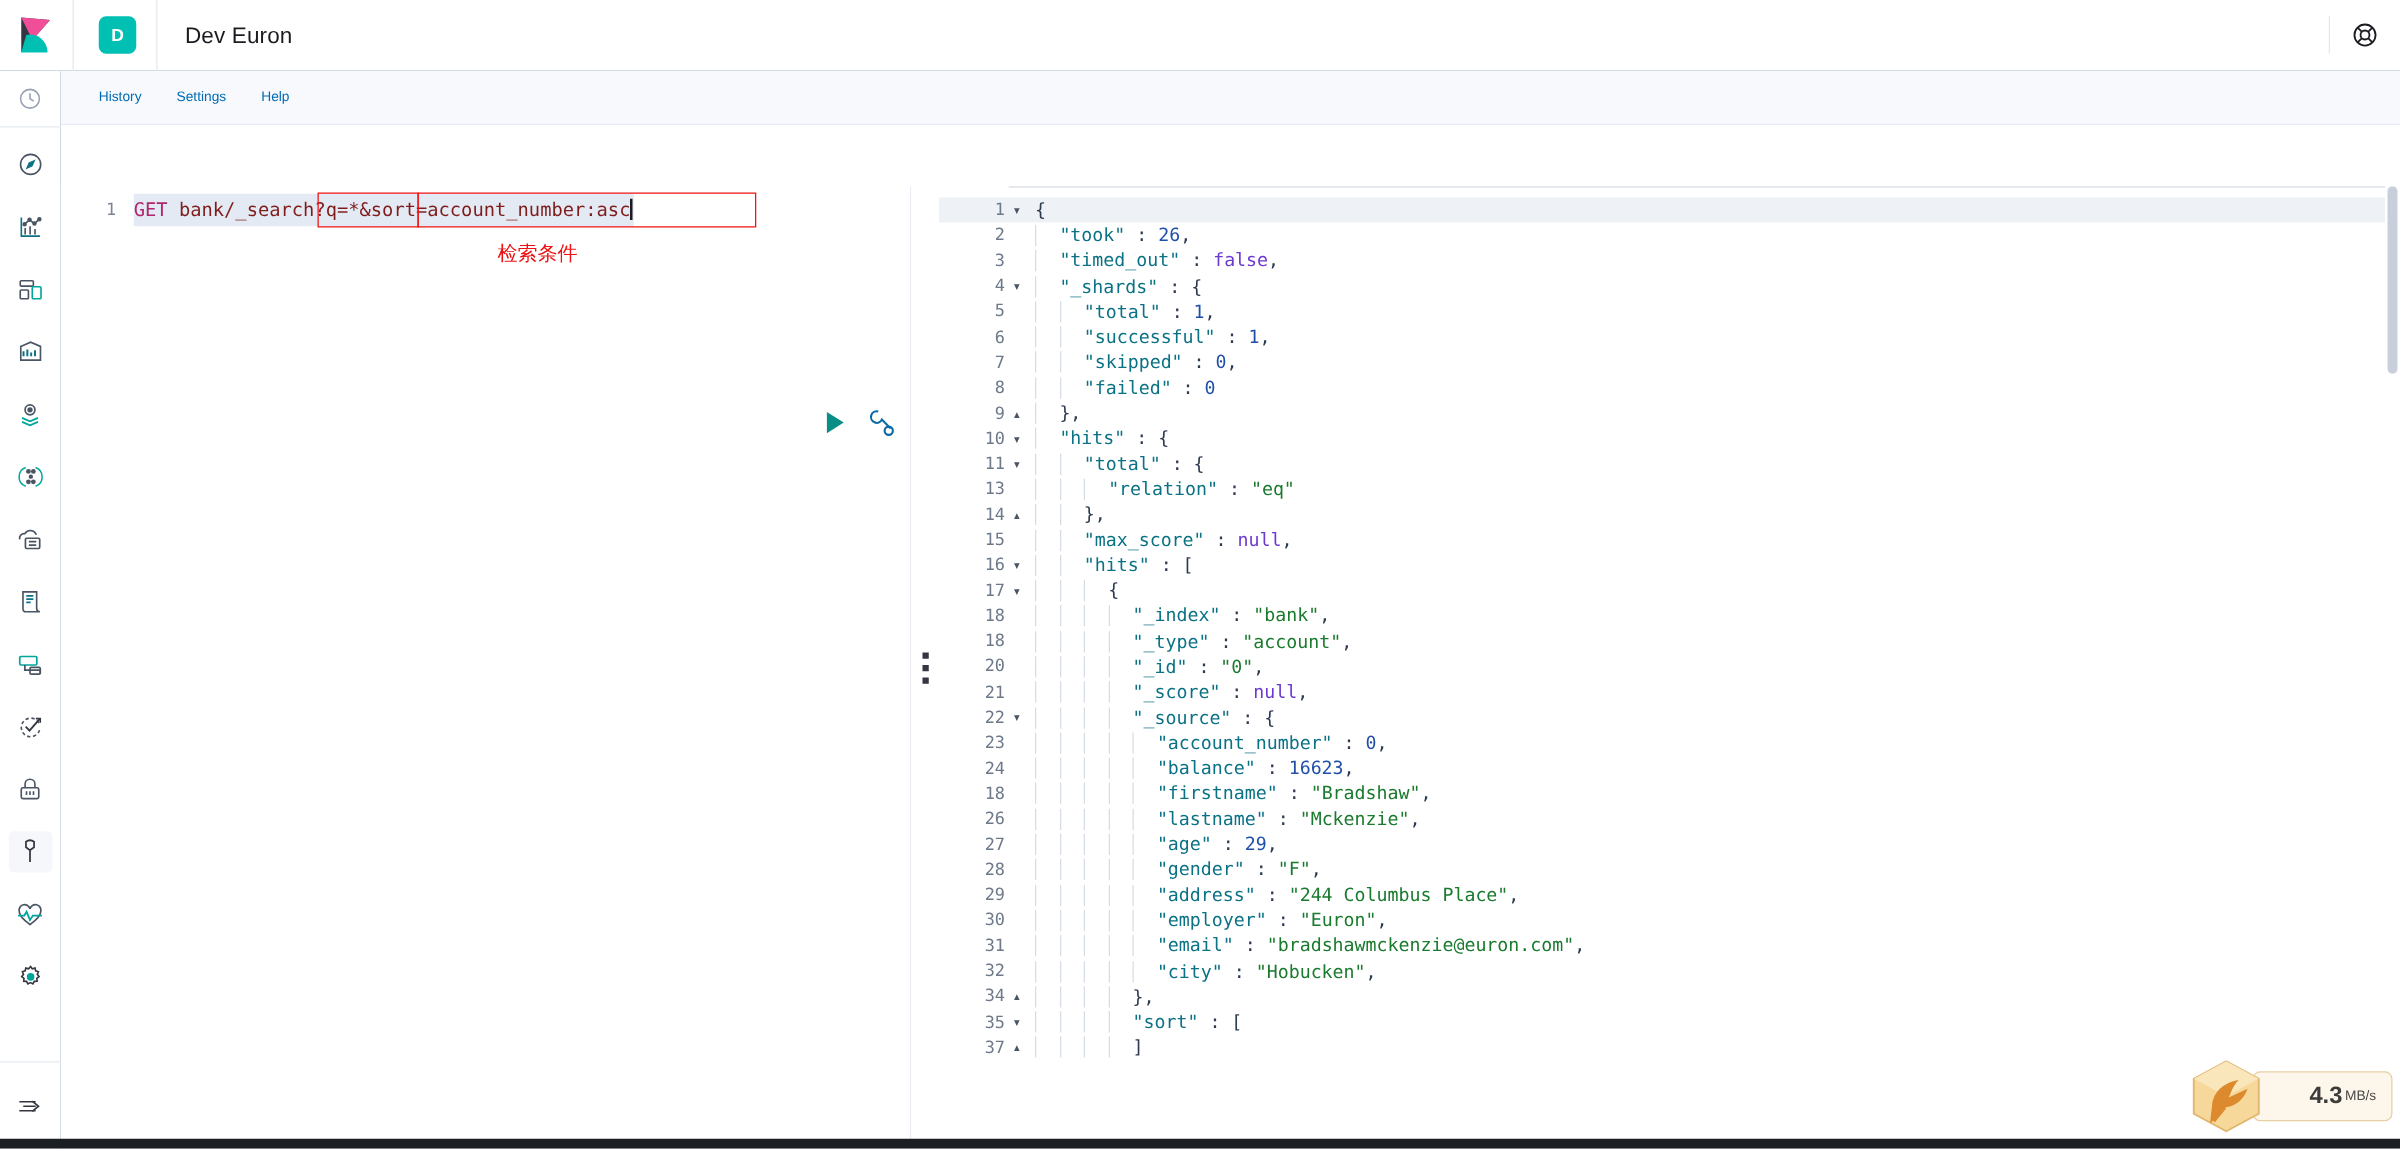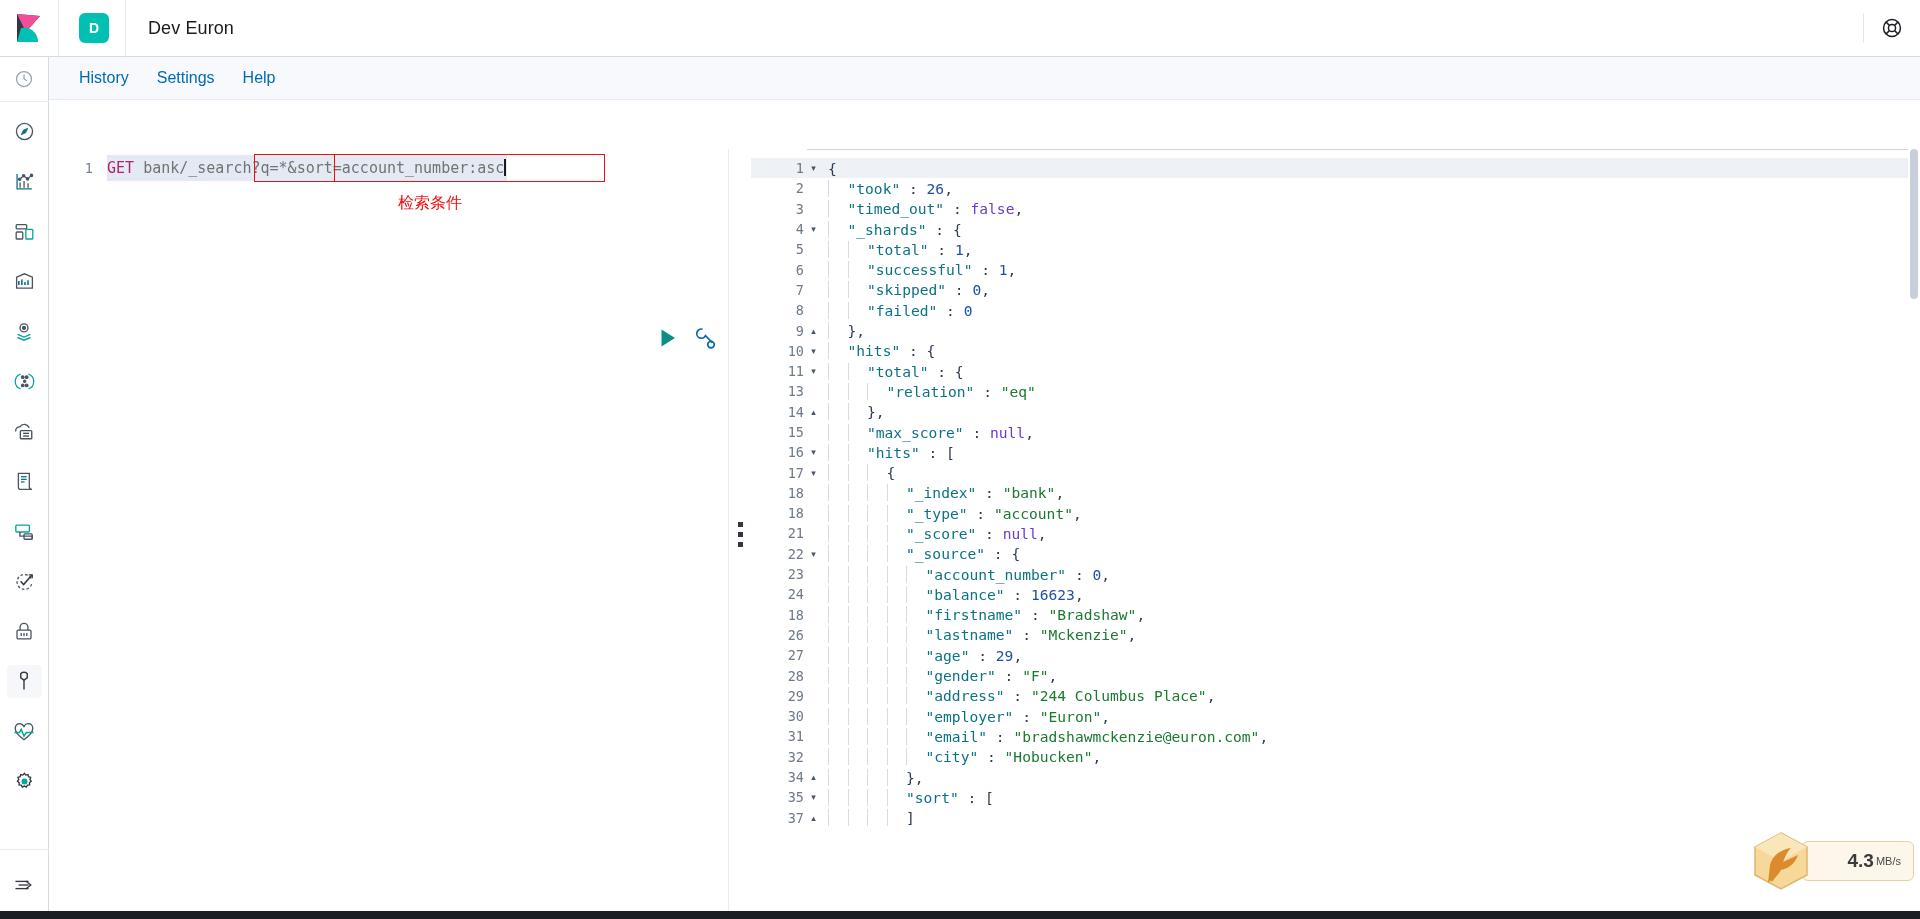--- a/index.html
+++ b/index.html
@@ -60,21 +60,21 @@
   
   .main {
     position: absolute; top: 57px; left: 49px; width: 1871px; height: 862px;
     background: #fff;
   }
   .menu-bar {
     height: 43px; background: #f7f9fc; display: flex; align-items: center;
     padding-left: 18px; gap: 0px; border-bottom: 1px solid #e8edf3;
   }
   .menu-link {
-    font-size: 16px; color: #006bb4; padding: 0 14px; cursor: pointer;
+    font-size: 11px; color: #006bb4; padding: 0 14px; cursor: pointer;
   }
   .menu-link:first-child { padding-left: 12px; }
 
   .tabs-bar {
     height: 49px; background: #f7f9fc; display: flex; align-items: flex-end;
     padding-left: 28px; border-bottom: 1px solid #dfe5ee; position: relative;
   }
   .tab {
     font-size: 15px; color: #006bb4; padding: 0 11px 13px 11px; margin-right: 24px;
     cursor: pointer; position: relative;
@@ -104,21 +104,21 @@
 
   
   .ed-line {
     position: absolute; top: 8px; left: 0; right: 0; height: 22px;
     display: flex; align-items: center;
   }
   .ed-line .lineno { width: 58px; text-align: right; padding-right: 14px; color:#7a8496; font-size:13.5px;
       font-family:"DejaVu Sans Mono","Liberation Mono",monospace;}
   .ed-code { position: relative; white-space: pre; font-family:"DejaVu Sans Mono","Liberation Mono",monospace; font-size:15px; }
   .tok-method { color: #b0256d; }
-  .tok-url    { color: #737373; }
+  .tok-url    { color: #7f1d1d; }
   .ed-highlight {
     position:absolute; left:58px; top:6px; height: 26px; width: 400px;
     background: #e4eaf3; z-index:0;
   }
   .caret { display:inline-block; width:1.5px; height:17px; background:#1a1c21; vertical-align:-3px; }
 
   .red-box { position: absolute; border: 1.6px solid #ee1111; }
   .annot-cn {
     position: absolute; color: #ee1111; font-size: 16px;
     font-family: "DejaVu Sans", sans-serif;
@@ -153,21 +153,21 @@
     background:#c9cfda; border-radius:4px;
   }
   .out-top-line { position:absolute; top:0; left:56px; right:12px; height:1px; background:#cfd6e0; }
 
   
   .bottom-strip {
     position:absolute; left:0; bottom:0; width:1920px; height:8px; background:#1b1e23;
   }
 
   
-  .dl-widget { position:absolute; right: 6px; bottom: 24px; width: 168px; height: 70px; }
+  .dl-widget { position:absolute; right: 6px; bottom: 8px; width: 168px; height: 70px; }
   .dl-pill {
     position:absolute; right:0; top: 16px; width: 112px; height: 40px;
     background: #fdf6ea; border: 1.5px solid #e8cfa4; border-radius: 6px;
     display:flex; align-items:center; justify-content:flex-end; padding-right:12px;
   }
   .dl-speed { font-size: 19px; font-weight:700; color:#3b3b3b; font-family:"Liberation Sans",sans-serif;}
   .dl-unit  { font-size: 11px; color:#4a4a4a; margin-left:2px; font-family:"Liberation Sans",sans-serif;}
   .dl-hex { position:absolute; left: 4px; top: 6px; width: 62px; height: 60px; }
 </style>
 </head>
@@ -466,20 +466,25 @@
               <span class="out-lineno">18</span>
               <span class="out-fold"></span>
               <span class="out-code" style="padding-left: 86px;"><span class="guide" style="left: 8px;"></span><span class="guide" style="left: 27.5px;"></span><span class="guide" style="left: 47px;"></span><span class="guide" style="left: 66.5px;"></span><span class="k">"_index"</span><span class="p"> : </span><span class="s">"bank"</span><span class="p">,</span></span>
             </div>
             <div class="out-row">
               <span class="out-lineno">18</span>
               <span class="out-fold"></span>
               <span class="out-code" style="padding-left: 86px;"><span class="guide" style="left: 8px;"></span><span class="guide" style="left: 27.5px;"></span><span class="guide" style="left: 47px;"></span><span class="guide" style="left: 66.5px;"></span><span class="k">"_type"</span><span class="p"> : </span><span class="s">"account"</span><span class="p">,</span></span>
             </div>
             <div class="out-row">
+              <span class="out-lineno">20</span>
+              <span class="out-fold"></span>
+              <span class="out-code" style="padding-left: 86px;"><span class="guide" style="left: 8px;"></span><span class="guide" style="left: 27.5px;"></span><span class="guide" style="left: 47px;"></span><span class="guide" style="left: 66.5px;"></span><span class="k">"_id"</span><span class="p"> : </span><span class="s">"0"</span><span class="p">,</span></span>
+            </div>
+            <div class="out-row">
               <span class="out-lineno">21</span>
               <span class="out-fold"></span>
               <span class="out-code" style="padding-left: 86px;"><span class="guide" style="left: 8px;"></span><span class="guide" style="left: 27.5px;"></span><span class="guide" style="left: 47px;"></span><span class="guide" style="left: 66.5px;"></span><span class="k">"_score"</span><span class="p"> : </span><span class="b">null</span><span class="p">,</span></span>
             </div>
             <div class="out-row">
               <span class="out-lineno">22</span>
               <span class="out-fold">▾</span>
               <span class="out-code" style="padding-left: 86px;"><span class="guide" style="left: 8px;"></span><span class="guide" style="left: 27.5px;"></span><span class="guide" style="left: 47px;"></span><span class="guide" style="left: 66.5px;"></span><span class="k">"_source"</span><span class="p"> : {</span></span>
             </div>
             <div class="out-row">

